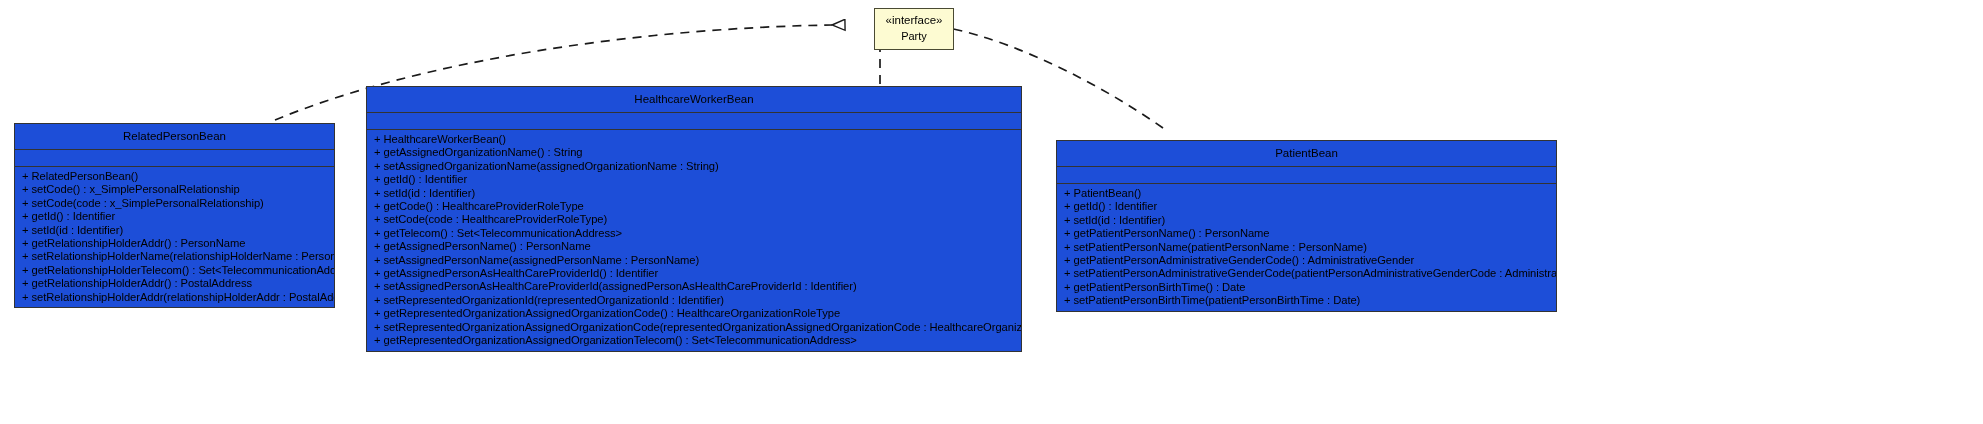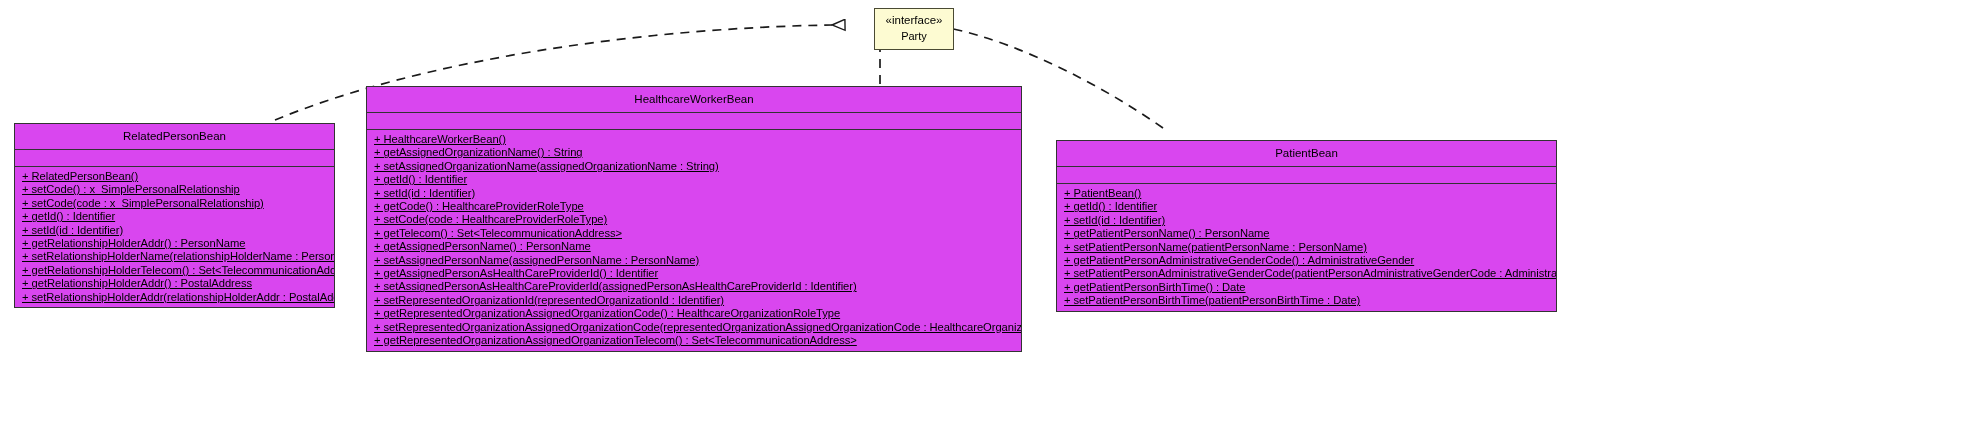--- a/index.html
+++ b/index.html
@@ -25,21 +25,21 @@
     position: absolute;
     left: 0; top: 0;
     width: 1983px;
     height: 424px;
     pointer-events: none;
   }
   
   .uml-box {
     position: absolute;
     box-sizing: border-box;
-    background: #d946ef;
+    background: #1d4ed8;
     border: 1.6px solid #333333;
     overflow: hidden;
   }
   .uml-box.iface {
     background: #fdfbd2;
     border: 1.6px solid #4a4a33;
   }
   .uml-title {
     box-sizing: border-box;
     text-align: center;
@@ -64,21 +64,20 @@
     line-height: 16px;
   }
   .uml-attrs {
     box-sizing: border-box;
     height: 17px;
     border-bottom: 1.6px solid #333333;
   }
   .uml-ops {
     box-sizing: border-box;
     padding: 3px 0 3px 0;
-    text-decoration: underline;
   }
   .uml-ops .op {
     font-size: 11.2px;
     line-height: 13.4px;
     white-space: nowrap;
     padding-left: 7px;
     letter-spacing: -0.05px;
   }
   
   #box-party          { left: 840px;  top: 8px;   width: 80px; margin-left: 34px;  }

